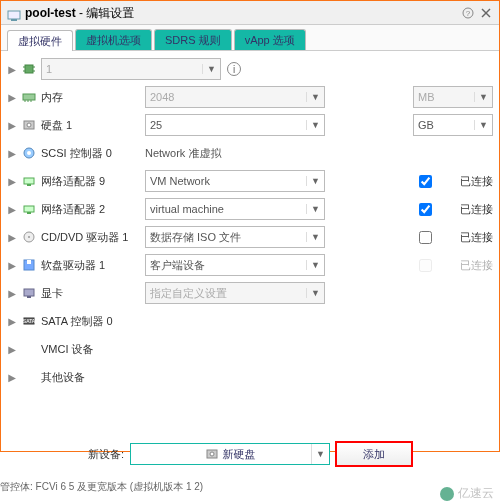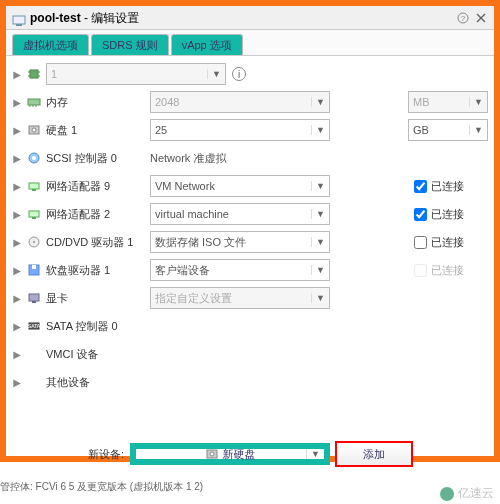--- a/index.html
+++ b/index.html
@@ -1,42 +1,42 @@
 <!DOCTYPE html>
 <html><head>
 <meta charset="utf-8">
 <style>
   * { box-sizing: border-box; margin: 0; padding: 0; font-family: Arial, "Microsoft YaHei", sans-serif; }
   body { background: #fff; width: 500px; height: 504px; overflow: hidden; position: relative; }
-  .dialog { border: 6px solid #f97316; }
+  .dialog { border: 1px solid #f97316; }
   .title-bar { background: #f0f0f0; height: 24px; line-height: 24px; padding: 0 6px; font-size: 12px; border-bottom: 1px solid #ccc; display: flex; align-items: center; }
   .title-bar .icon { width: 14px; height: 14px; margin-right: 4px; }
   .title-bar .title-text { flex: 1; }
   .title-bar .help, .title-bar .close { width: 14px; height: 14px; margin-left: 4px; color: #666; display: flex; align-items: center; justify-content: center; }
   .tabs { background: #fafafa; height: 26px; border-bottom: 1px solid #ccc; display: flex; padding-left: 6px; padding-top: 4px; }
   .tab { border: 1px solid #bbb; border-bottom: none; padding: 3px 10px; font-size: 11px; background: #14b8a6; margin-right: 2px; cursor: pointer; border-top-left-radius: 3px; border-top-right-radius: 3px; color: #336; }
   .tab.active { background: #fff; position: relative; top: 1px; }
   .content { padding: 4px 6px; height: 400px; overflow: auto; }
   .row { display: flex; align-items: center; height: 28px; font-size: 11px; }
   .row .expand { width: 10px; color: #888; text-align: center; font-size: 10px; }
   .row .hw-icon { width: 16px; height: 16px; margin: 0 4px; display: flex; align-items: center; justify-content: center; }
   .row .label { width: 104px; color: #333; }
   .row .control { flex: 1; display: flex; align-items: center; }
   .row .control2 { width: 80px; display: flex; align-items: center; }
-  .row .control3 { width: 74px; display: flex; align-items: center; }
+  .row .control3 { width: 74px; display: flex; align-items: center; gap: 24px; }
   .select-box { height: 22px; border: 1px solid #bbb; background: #fff; font-size: 11px; padding-left: 4px; display: flex; align-items: center; justify-content: space-between; color: #555; }
   .select-box.disabled { background: #f5f5f5; color: #aaa; }
   .select-arrow { width: 18px; text-align: center; color: #666; border-left: 1px solid #ddd; font-size: 9px; }
   .w180 { width: 180px; }
   .w74 { width: 86px; }
   .chk { margin-right: 4px; }
   .chklabel { font-size: 11px; color: #333; }
   .footer-area { position: absolute; bottom: 32px; left: 0; right: 0; padding: 6px 16px; display: flex; align-items: center; justify-content: center; font-size: 11px; }
   .footer-area .flabel { margin-right: 6px; color: #333; }
-  .footer-area .device-select { width: 200px; height: 22px; border: 6px solid #14b8a6; background: #fff; display: flex; align-items: center; justify-content: center; color: #336; position: relative; }
+  .footer-area .device-select { width: 200px; height: 22px; border: 1px solid #14b8a6; background: #fff; display: flex; align-items: center; justify-content: center; color: #336; position: relative; }
   .footer-area .device-select .select-arrow { position: absolute; right: 0; top: 0; bottom: 0; width: 18px; display: flex; align-items: center; justify-content: center; }
   .add-btn { width: 76px; height: 24px; margin-left: 6px; border: 1px solid #bbb; background: linear-gradient(#fff,#eee); color: #336; font-size: 11px; display: flex; align-items: center; justify-content: center; cursor: pointer; }
   .highlight { outline: 2px solid red; outline-offset: -1px; }
   .watermark { position: absolute; bottom: 2px; right: 6px; font-size: 12px; color: #bbb; opacity: 0.9; display: flex; align-items: center; }
   .watermark .wm-icon { width: 14px; height: 14px; background:#5a8; border-radius:50%; margin-right:4px; }
   .bottom-strip { position: absolute; bottom: 10px; left: 0; font-size: 10px; color: #666; }
   .info-icon { width:14px; height:14px; border:1px solid #888; border-radius:50%; display:inline-flex; align-items:center; justify-content:center; font-size:10px; color:#666; margin-left:6px; }
   .disk-icon svg, .hw-icon svg { display:block; }
 </style>
 </head>
@@ -59,20 +59,21 @@
     </span>
     <span class="close">
       <svg width="10" height="10">
           <line x1="1" y1="1" x2="9" y2="9" stroke="#666" stroke-width="1.5"></line>
           <line x1="9" y1="1" x2="1" y2="9" stroke="#666" stroke-width="1.5"></line>
         </svg>
     </span>
   </div>
 
   <div class="tabs">
+    <div class="tab active">虚拟硬件</div>
     <div class="tab">虚拟机选项</div>
     <div class="tab">SDRS 规则</div>
     <div class="tab">vApp 选项</div>
   </div>
 
   <div class="content">
 
     <div class="row">
       <span class="expand">▶</span>
       <span class="hw-icon">

